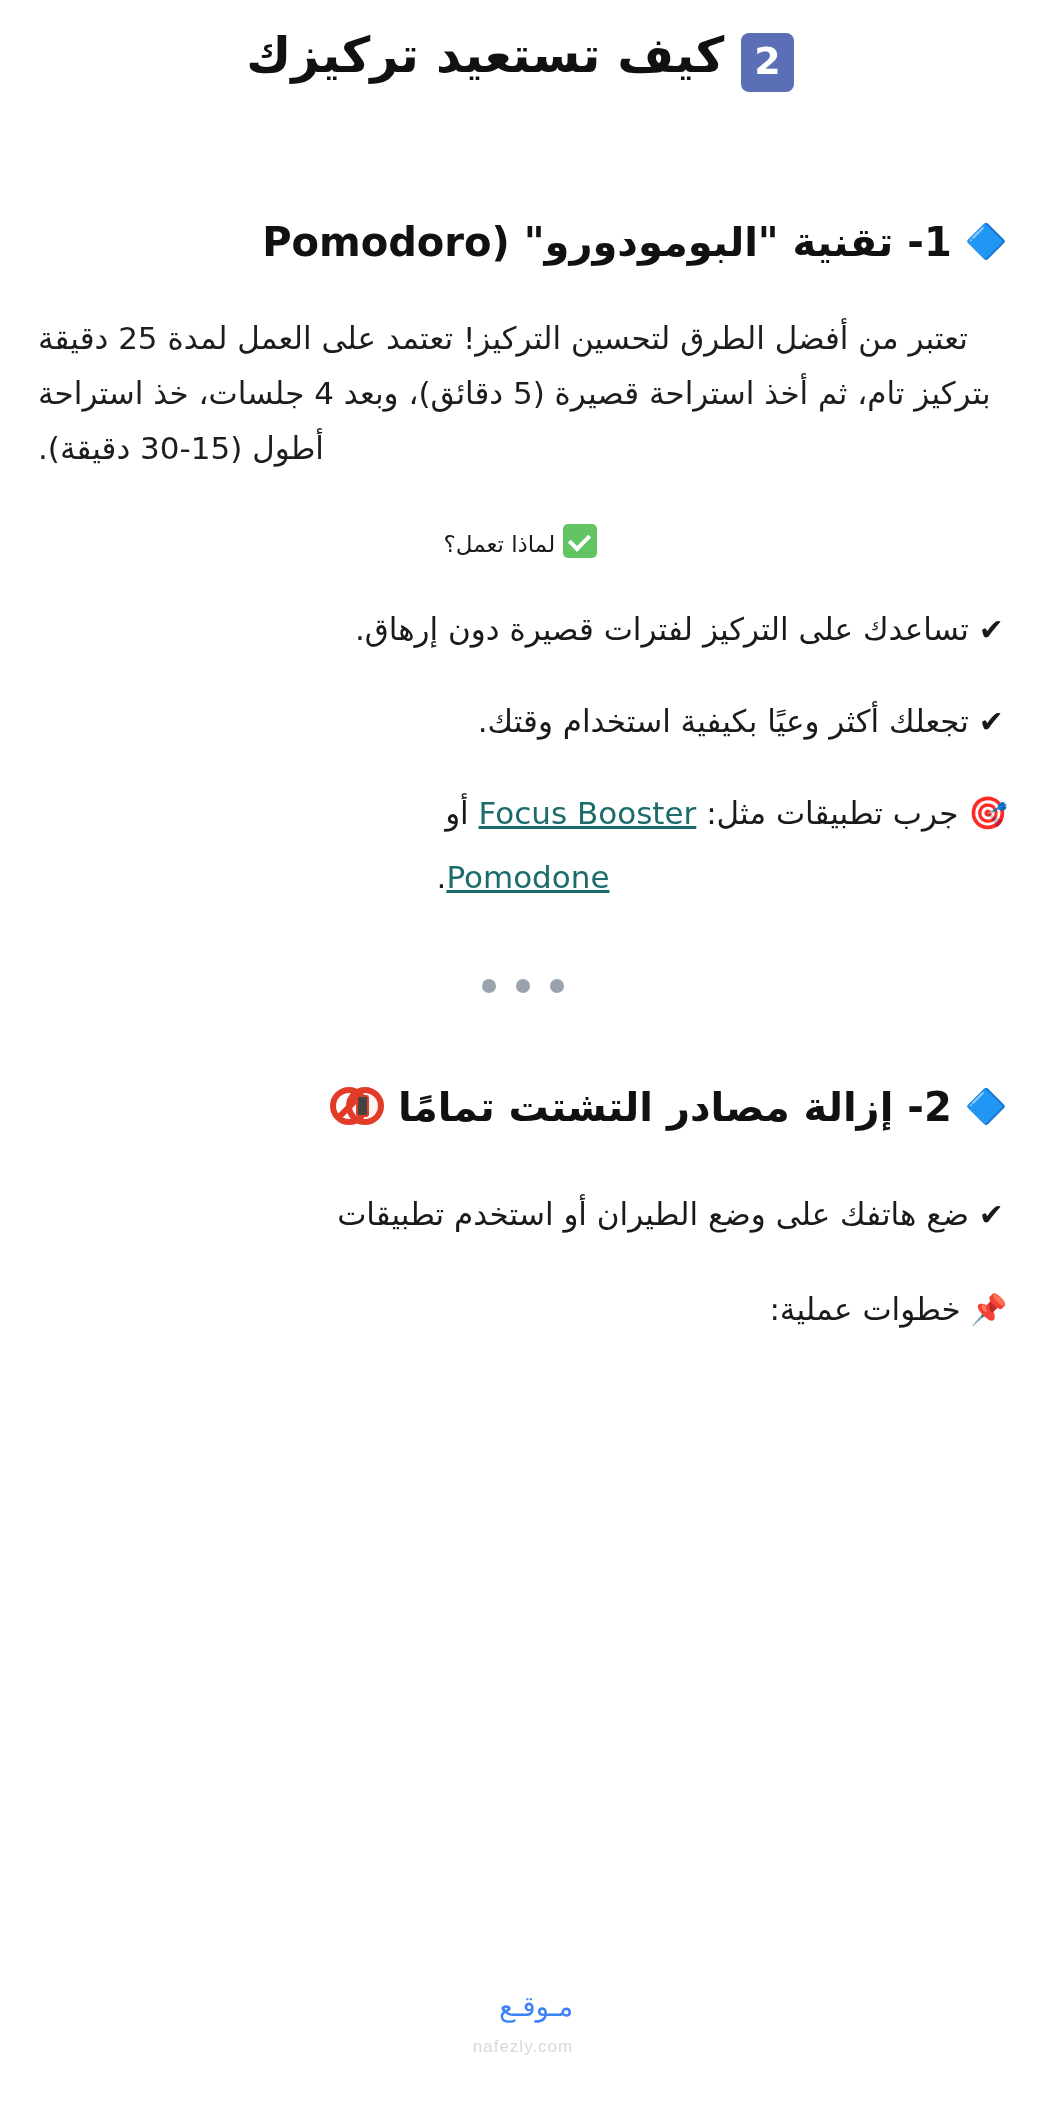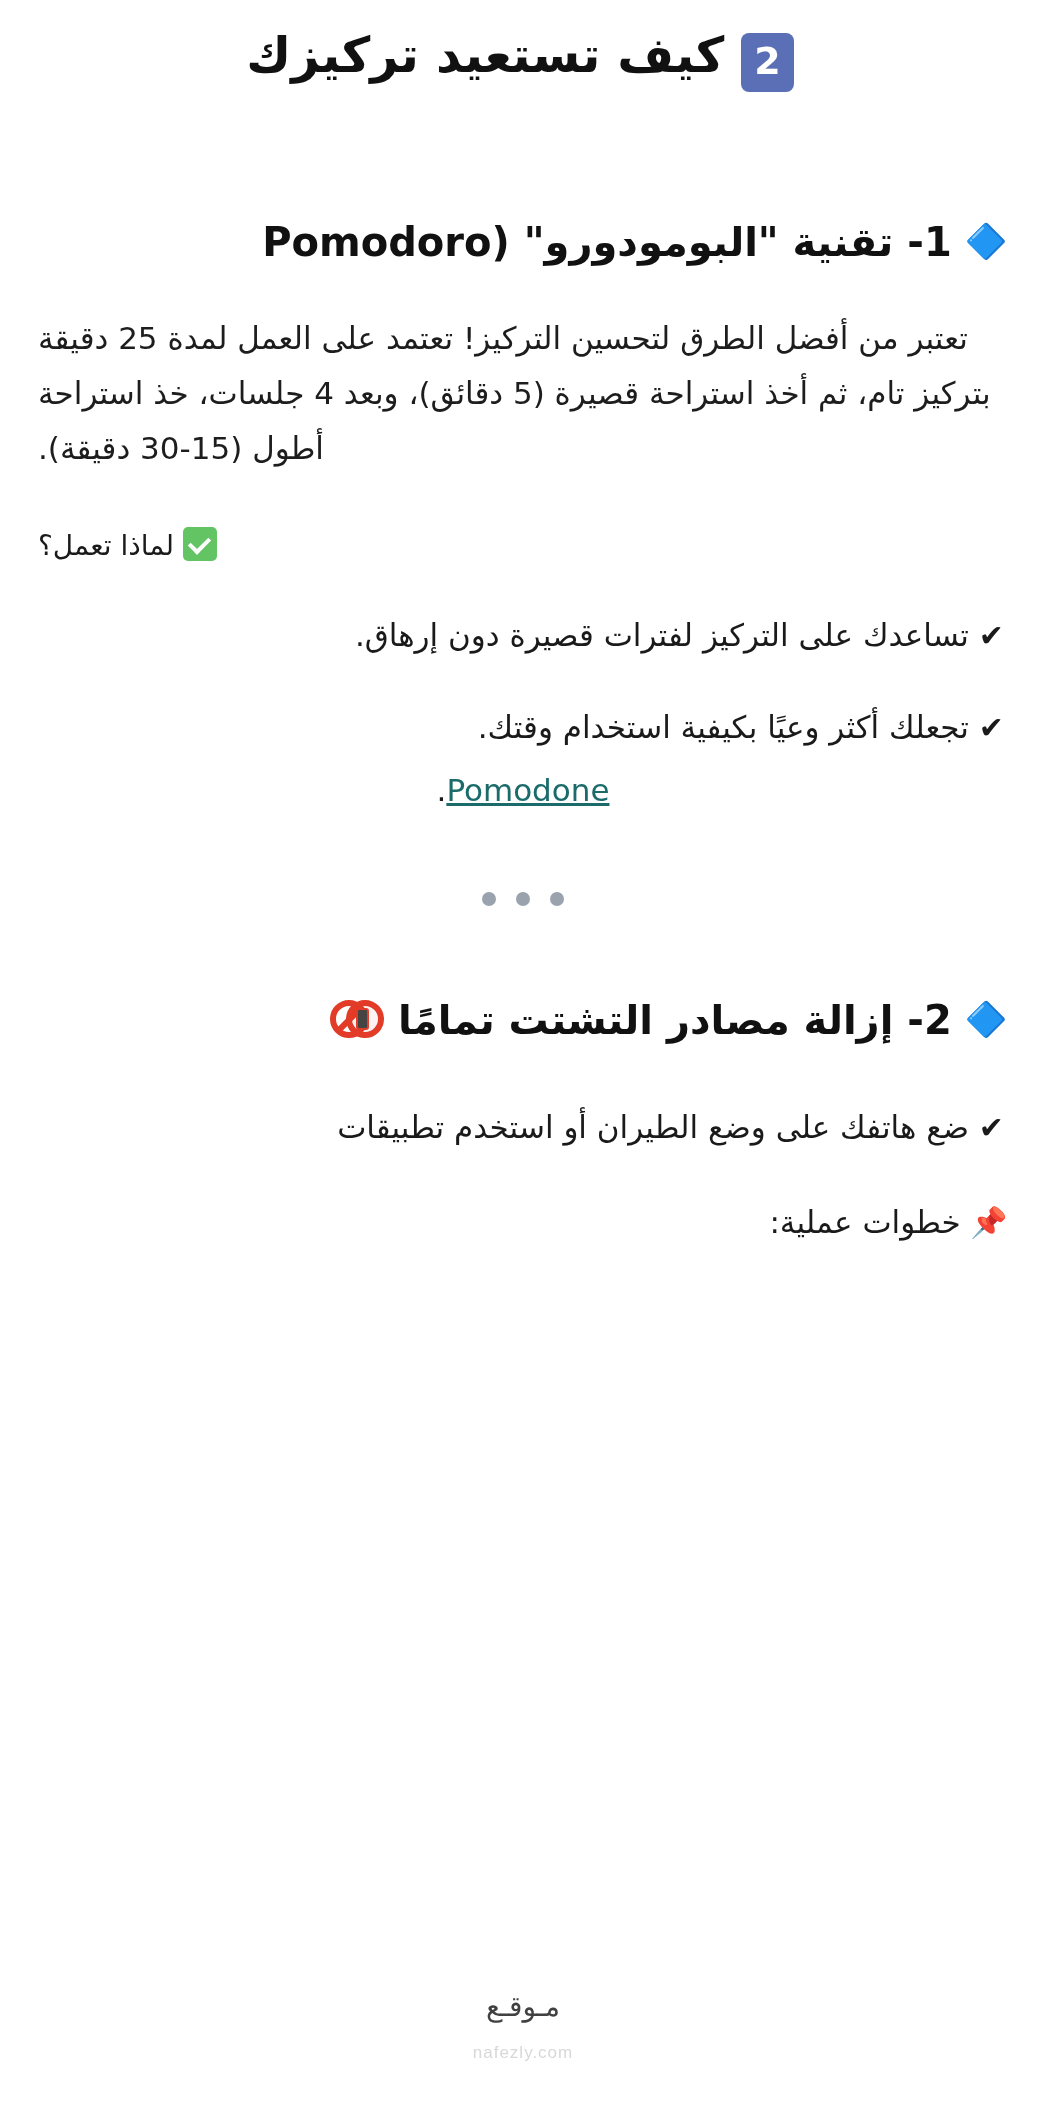--- a/index.html
+++ b/index.html
@@ -83,22 +83,22 @@
     text-align: left;
     font-size: 31px;
     line-height: 1.78;
     color: #1d1d1d;
     margin: 0;
   }
   #paragraph-intro { margin-top: 40px; }
 
   .qline {
     direction: rtl;
-    text-align: left;
-    font-size: 28px;
+    text-align: center;
+    font-size: 23px;
     line-height: 1.6;
     margin: 0;
   }
   #why-works { margin-top: 48px; }
   .check-green {
     display: inline-block;
     width: 34px;
     height: 34px;
     background: #62c462;
     border-radius: 5px;
@@ -159,23 +159,24 @@
     text-align: center;
     color: #d8d8d8;
     font-size: 17px;
     letter-spacing: 1px;
     font-family: "Liberation Sans", sans-serif;
     direction: ltr;
   }
   .watermark .wm-big {
     display: block;
     font-size: 28px;
-    color: #404040;
+    color: #3b82f6;
     letter-spacing: 2px;
-    margin-bottom: 20px;
+    margin-bottom: 14px;
+    text-align: right;
   }
 
   .no-phone {
     display: inline-block;
     position: relative;
     width: 54px;
     height: 40px;
     vertical-align: -6px;
   }
   .no-phone .ring {
@@ -233,20 +234,26 @@
 
   <div class="bullet-row">
     <span class="tick">✔</span>
     <span>تساعدك على التركيز لفترات قصيرة دون إرهاق.</span>
   </div>
   <div class="bullet-row">
     <span class="tick">✔</span>
     <span>تجعلك أكثر وعيًا بكيفية استخدام وقتك.</span>
   </div>
 
+  <div class="bullet-row">
+    <span class="emoji target-emoji">🎯</span>
+    <span>جرب تطبيقات مثل:</span>
+    <a class="link" href="#">Focus Booster</a>
+    <span>أو</span>
+  </div>
   <div class="bullet-row" style="margin-top:14px; text-align:center;">
     <a class="link" href="#">Pomodone</a><span>.</span>
   </div>
 
   <div class="dots">
     <span class="dot"></span>
     <span class="dot"></span>
     <span class="dot"></span>
   </div>
 

